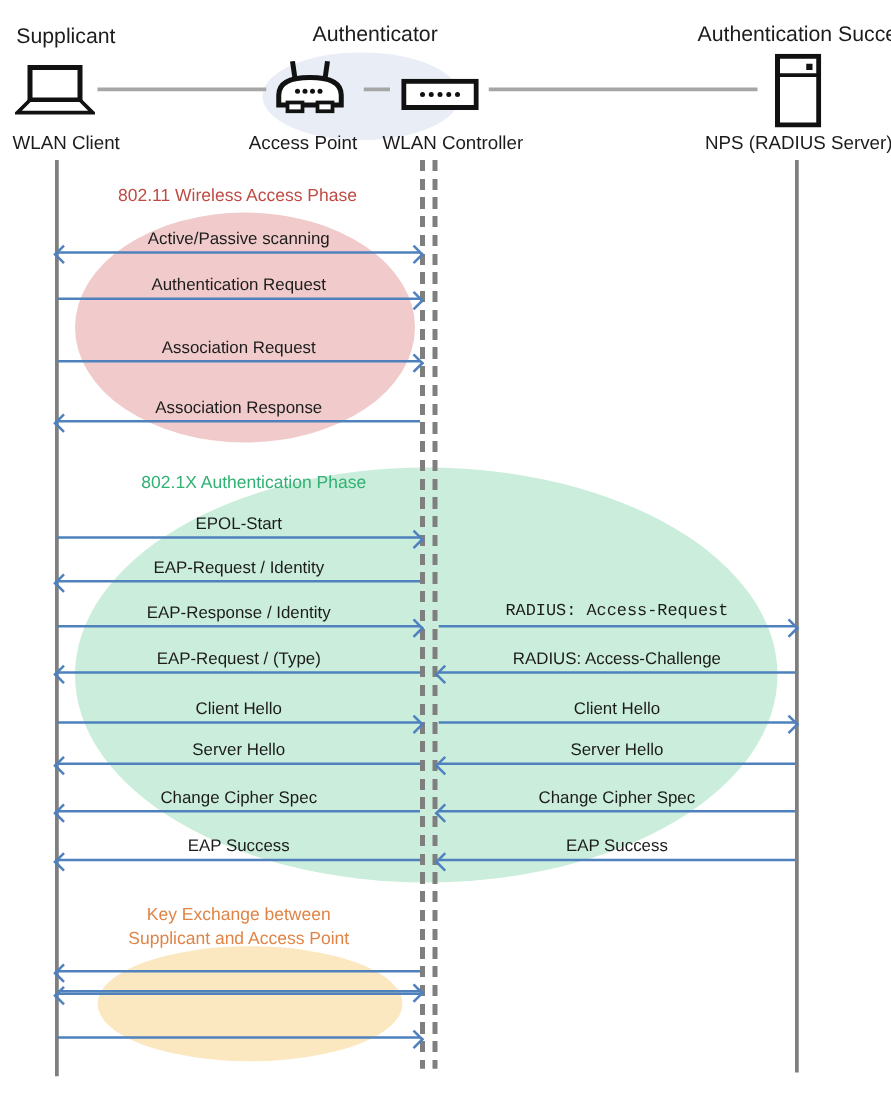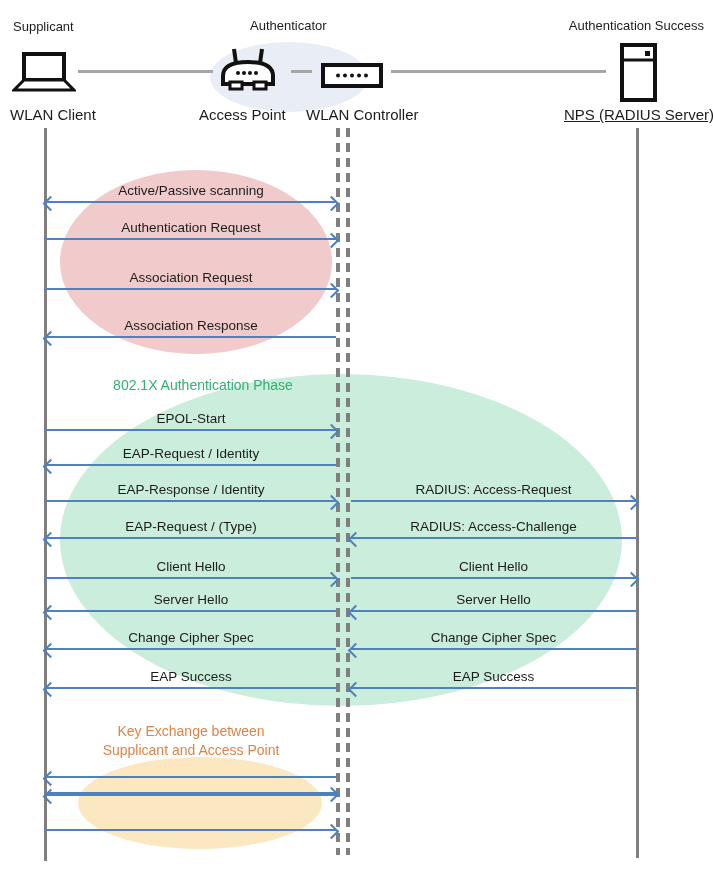--- a/index.html
+++ b/index.html
@@ -6,21 +6,21 @@
     --blue:#4F81BD;
     --gray:#7F7F7F;
     --lgray:#A6A6A6;
     --ink:#1C1C1C;
   }
   html,body{margin:0;padding:0;background:#fff;}
   body{font-family:"Liberation Sans", sans-serif; color:var(--ink);}
   .canvas{position:relative;width:713px;height:875px;background:#fff;overflow:hidden;}
 
   .abs{position:absolute;}
-  .role-label{font-size:13px;white-space:nowrap;}
+  .role-label{font-size:17px;white-space:nowrap;}
   .dev-label{font-size:15px;white-space:nowrap;}
   .center{text-align:left;}
   .right{text-align:right;}
 
   
   .lifeline{position:absolute;width:3px;background:var(--gray);}
   .lifeline-dashed{position:absolute;width:4px;
     background:repeating-linear-gradient(to bottom, var(--gray) 0 9px, transparent 9px 15px);}
 
   
@@ -94,31 +94,32 @@
     <svg width="37" height="59" viewBox="0 0 37 59">
       <rect x="2" y="2" width="33" height="55" fill="#fff" stroke="#111" stroke-width="4"></rect>
       <line x1="3" y1="17" x2="34" y2="17" stroke="#111" stroke-width="3"></line>
       <rect x="25" y="8" width="5" height="5" fill="#111"></rect>
     </svg>
   </div>
 
   <div class="abs dev-label" style="left:10px;top:106px;">WLAN Client</div>
   <div class="abs dev-label center" style="left:199px;top:106px;width:90px;">Access Point</div>
   <div class="abs dev-label center" style="left:306px;top:106px;width:112px;">WLAN Controller</div>
-  <div class="abs dev-label right" style="left:564px;top:106px;width:140px;text-decoration:underline;">NPS (RADIUS Server)</div>
+  <div class="abs dev-label right" style="left:564px;top:106px;width:140px;">NPS (RADIUS Server)</div>
 
   <div class="ellipse" style="left:60px;top:170px;width:272px;height:184px;background:#F1CBCB;"></div>
   <div class="ellipse" style="left:60px;top:374px;width:562px;height:332px;background:#CBEDDC;"></div>
   <div class="ellipse" style="left:78px;top:757px;width:244px;height:92px;background:#FCE8C0;"></div>
 
   <div class="lifeline" style="left:44px;top:128px;height:733px;"></div>
   <div class="lifeline-dashed" style="left:336px;top:128px;height:727px;"></div>
   <div class="lifeline-dashed" style="left:346px;top:128px;height:727px;"></div>
   <div class="lifeline" style="left:636px;top:128px;height:730px;"></div>
 
+  <div class="phase-title" style="left:85px;top:147px;width:210px;color:#BE4B43;">802.11 Wireless Access Phase</div>
   <div class="phase-title" style="left:100px;top:376px;width:206px;color:#31B173;">802.1X Authentication Phase</div>
   <div class="phase-title" style="left:92px;top:722px;width:198px;color:#DF8446;">
     <div>Key Exchange between</div>
     <div>Supplicant and Access Point</div>
   </div>
 
   <div class="msg" style="left:46px;top:183px;width:290px;">
     <div class="msg-label">Active/Passive scanning</div>
     <div class="arrow">
         <span class="head l"></span>
@@ -206,21 +207,21 @@
     <div class="arrow">
         <span class="head l"></span>
       </div>
   </div>
   <div class="msg" style="left:46px;top:829px;width:290px;">
     <div class="arrow">
         <span class="head r"></span>
       </div>
   </div>
 
-  <div class="msg" style="left:351px;top:482px;width:285px;">
+  <div class="msg" style="left:351px;top:482px;width:285px;font-family:Liberation Mono, monospace;">
     <div class="msg-label">RADIUS: Access-Request</div>
     <div class="arrow">
         <span class="head r"></span>
       </div>
   </div>
   <div class="msg" style="left:351px;top:519px;width:285px;">
     <div class="msg-label">RADIUS: Access-Challenge</div>
     <div class="arrow">
         <span class="head l"></span>
       </div>

